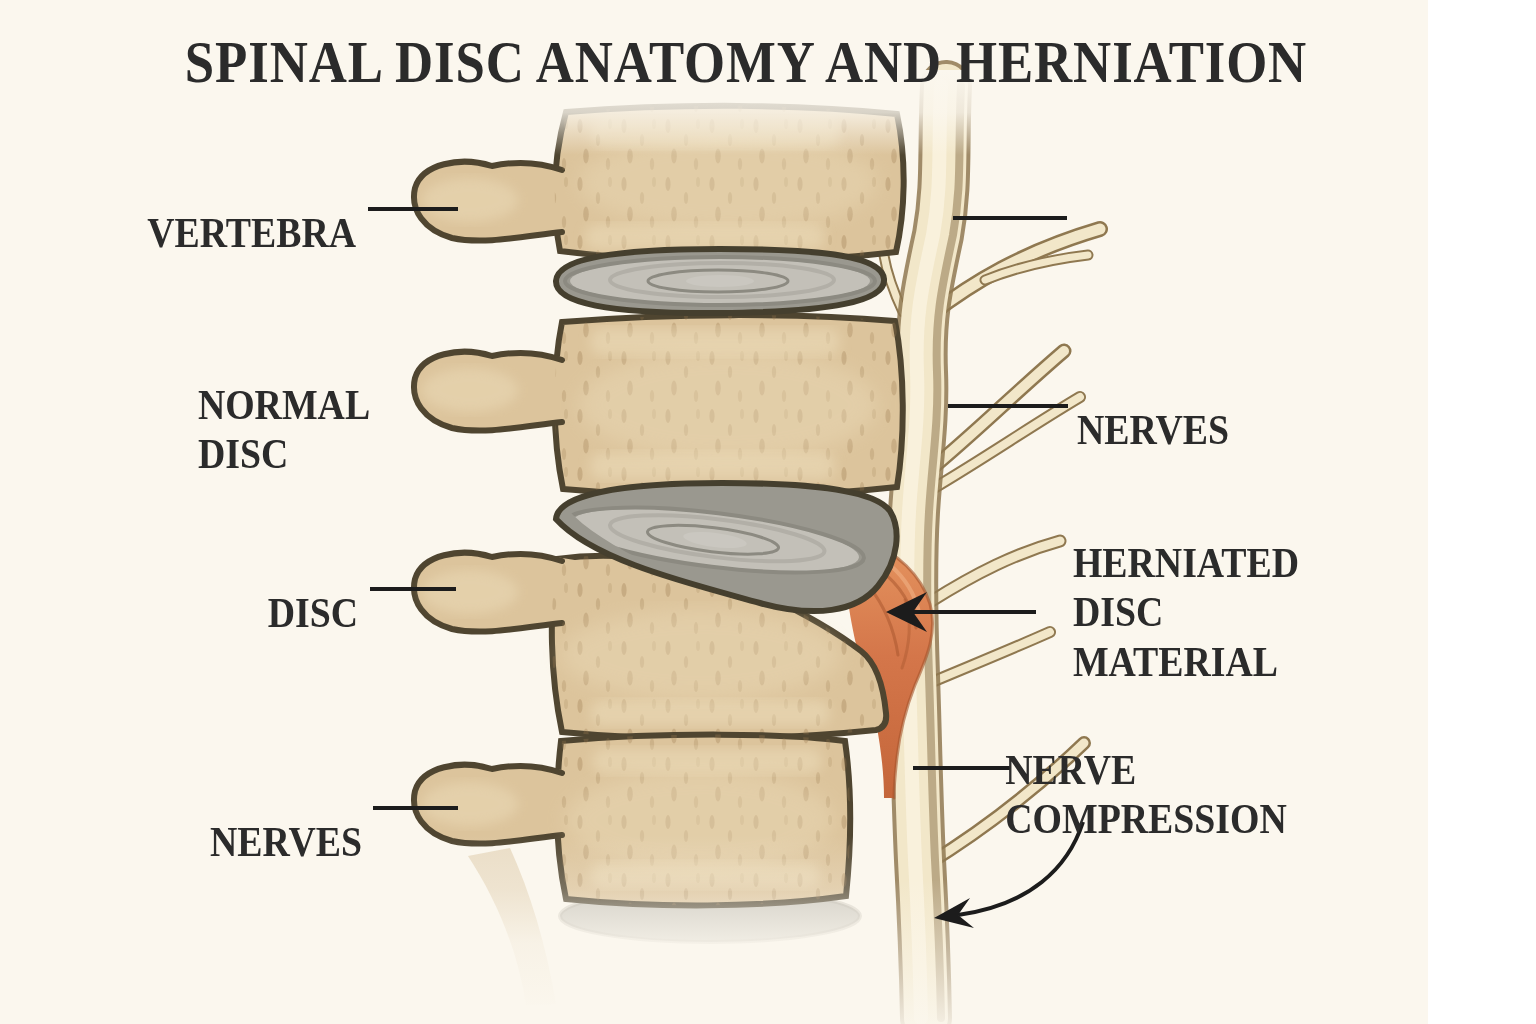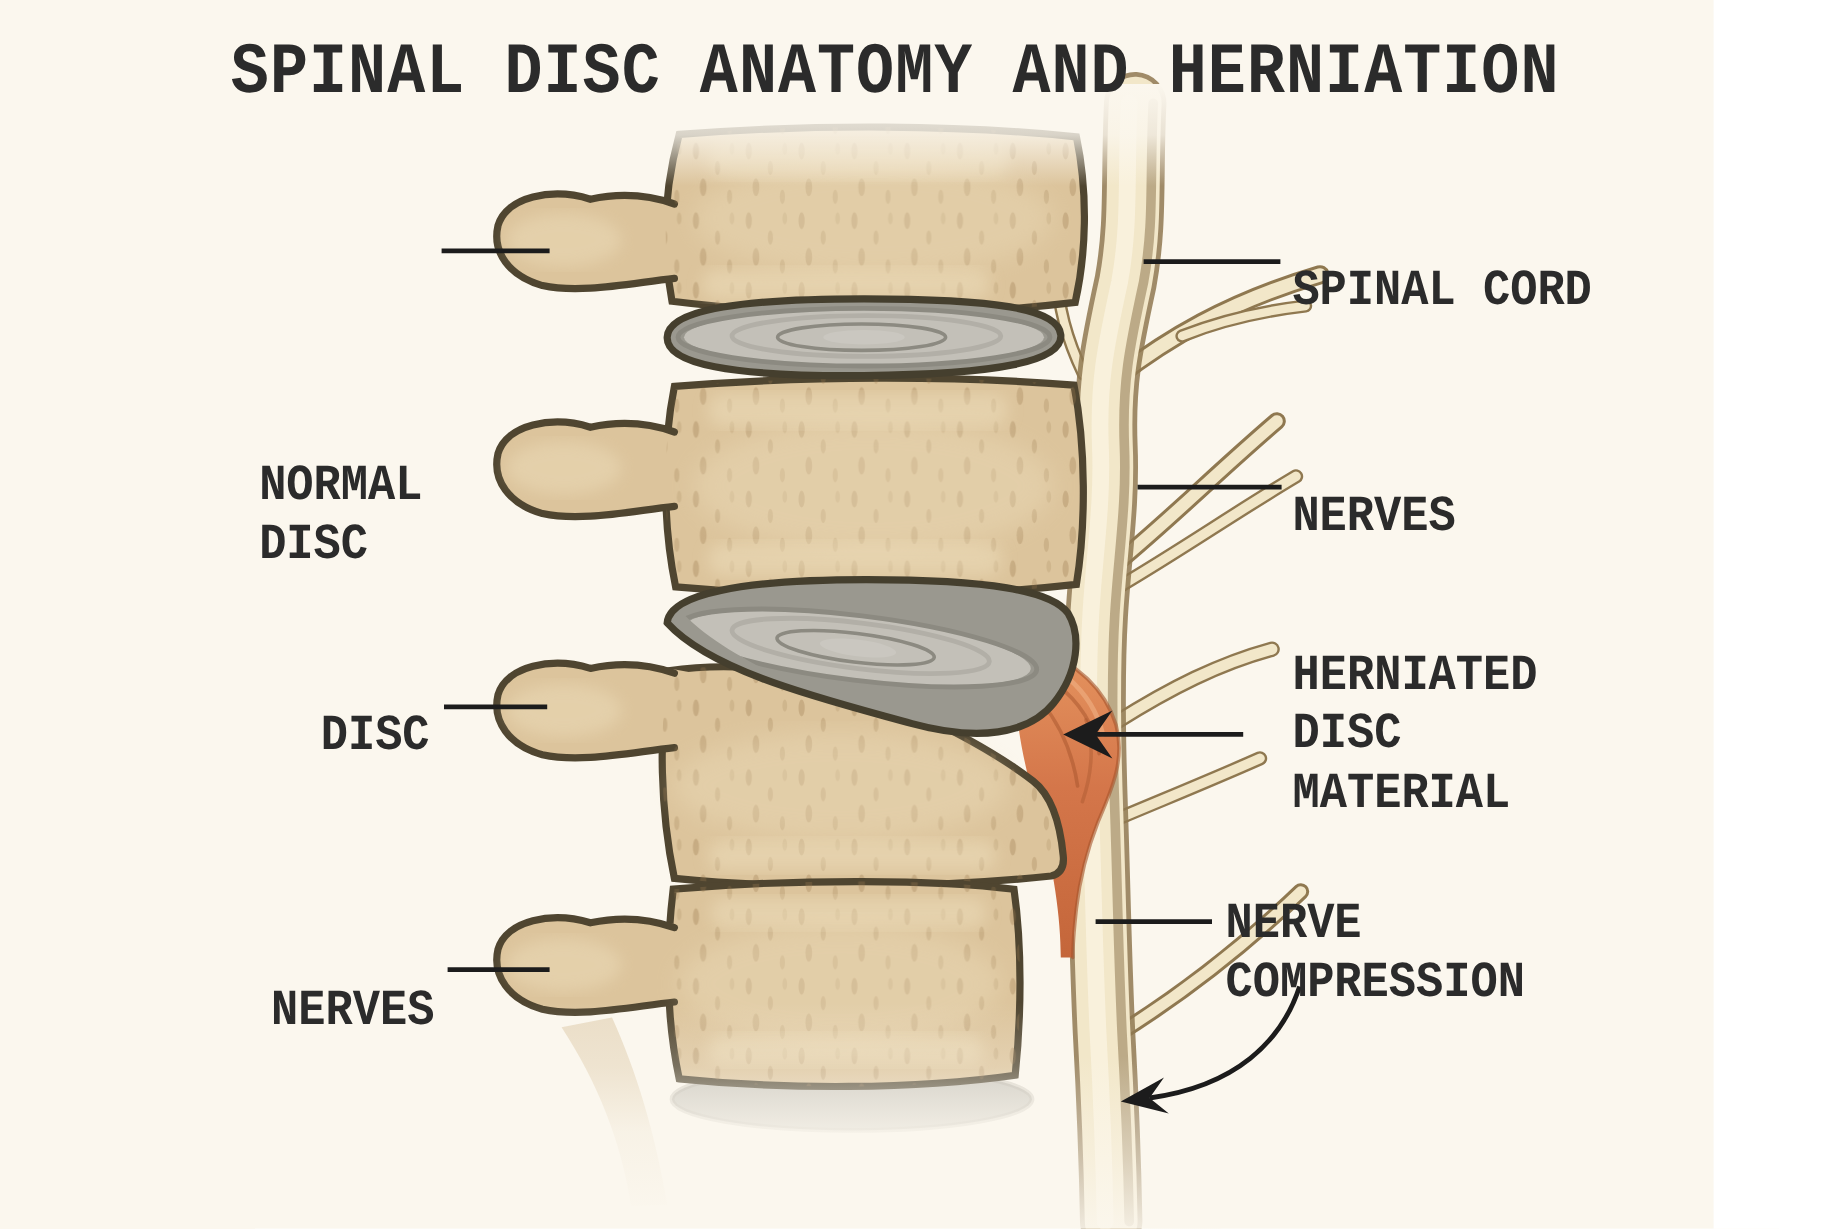--- a/index.html
+++ b/index.html
@@ -6,21 +6,21 @@
     --background:#fbf7ee; --text:#2b2b2b; --connector:#1c1c1c;
     --bone:#dcc49c; --bone-outline:#4f4530; --bone-highlight:#eedfbd;
     --disc:#9a988f; --disc-center:#c3c0b8; --disc-outline:#453f2e;
     --herniation:#d4764a; --herniation-dark:#a5542c;
     --cord:#f2e7c9; --cord-outline:#8f7850;
   }
   html,body{margin:0;padding:0;}
   .stage{
     position:relative; width:1428px; height:1024px; overflow:hidden;
     background:var(--background);
-    font-family:Liberation Mono, monospace;
+    font-family:Liberation Serif, serif;
   }
   .stage svg{position:absolute; left:0; top:0;}
   .ttl{
     position:absolute; left:746px; top:62px; transform:translate(-50%,-50%);
     font-size:60px; font-weight:700; color:var(--text); letter-spacing:1px;
     white-space:nowrap;
   }
   .ttl .sq{display:inline-block; transform:scaleX(.88); transform-origin:50% 50%;}
   .lbl{
     position:absolute; font-weight:700; color:var(--text); font-size:42px;
@@ -241,33 +241,33 @@
         <path class="conn" stroke-width="5" d="M 1083 822 C 1068 868 1030 905 958 915"></path>
         <polygon class="conn-f" points="934,918 970,898 958,915 974,928"></polygon>
       </g>
     </g>
   </svg>
 
   <div class="ttl" id="page-title">
     <span class="sq">SPINAL DISC ANATOMY AND HERNIATION</span>
   </div>
 
+  <div class="lbl a-r" id="lbl-vertebra">
+    <span class="sq">VERTEBRA</span>
+  </div>
   <div class="lbl a-c" id="lbl-normal-disc">
     <span class="sq">NORMAL
 DISC</span>
   </div>
   <div class="lbl a-r" id="lbl-disc">
     <span class="sq">DISC</span>
   </div>
   <div class="lbl a-r" id="lbl-nerves-left">
     <span class="sq">NERVES</span>
   </div>
-  <div class="lbl a-l" id="lbl-spinal-cord">
-    <span class="sq">SPINAL CORD</span>
-  </div>
   <div class="lbl a-l" id="lbl-nerves-right">
     <span class="sq">NERVES</span>
   </div>
   <div class="lbl a-c" id="lbl-nerve-compression">
     <span class="sq">NERVE
 COMPRESSION</span>
   </div>
   <div class="lbl a-c" id="lbl-herniated">
     <span class="sq">HERNIATED
 DISC MATERIAL</span>

